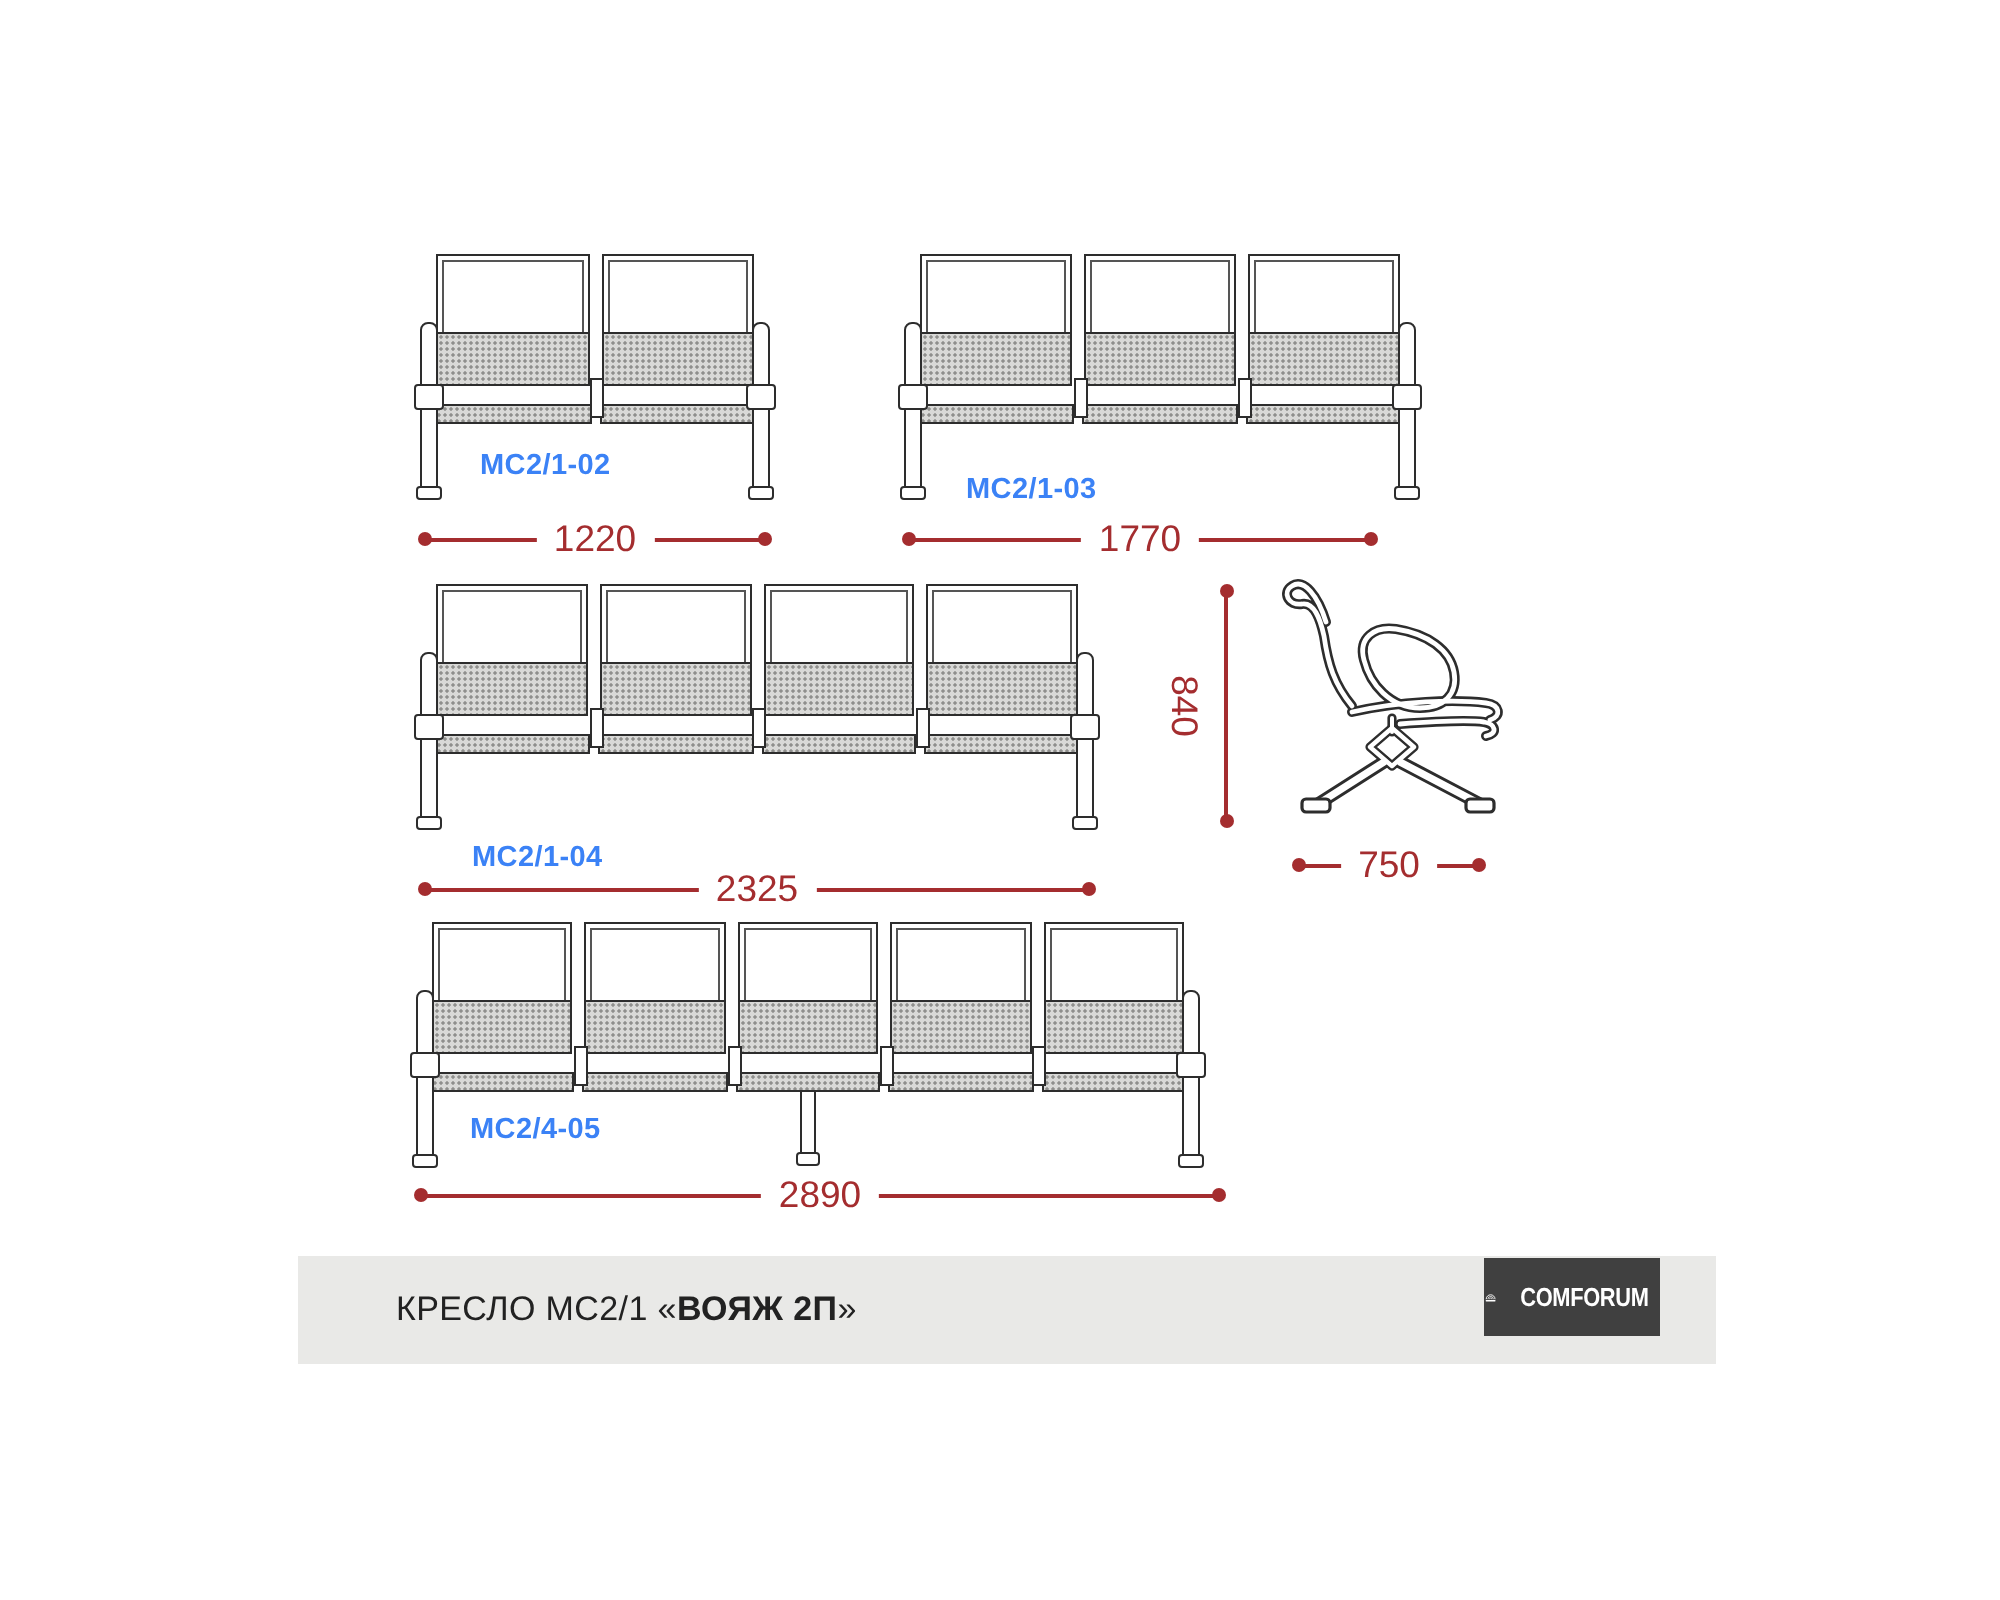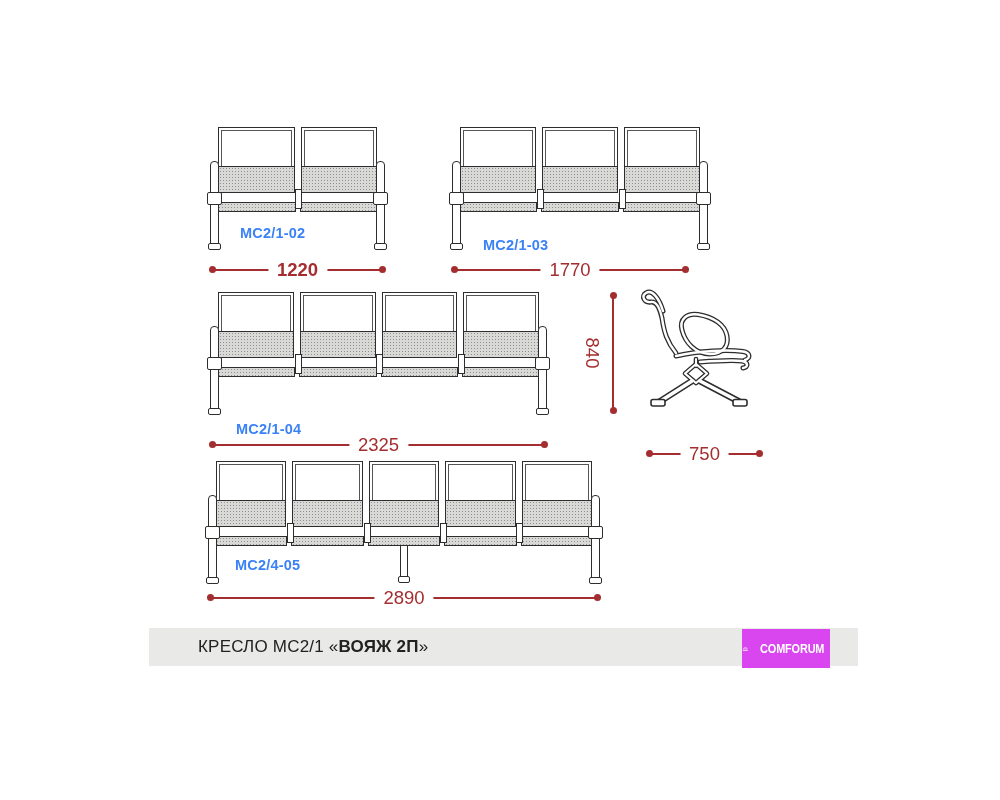--- a/index.html
+++ b/index.html
@@ -47,25 +47,25 @@
   .vdim .vline{position:absolute;top:3px;bottom:3px;left:7.2px;width:1.7px;background:#a42d2f;}
   .vdim .dot{position:absolute;left:4.6px;width:7px;height:7px;border-radius:50%;background:#a42d2f;}
   .vdim .dot.dt{top:-1px;} .vdim .dot.db{bottom:-1px;}
   .vdim .dval{position:absolute;left:-13px;top:50%;transform:translate(-50%,-50%) rotate(90deg);
       font-size:18.5px;color:#a42d2f;white-space:nowrap;}
 
   
   .sideview{position:absolute;left:630px;top:280px;}
 
   
-  .footer-bar{position:absolute;left:149px;top:628px;width:709px;height:38px;background:#e9e9e7;}
+  .footer-bar{position:absolute;left:149px;top:628px;width:709px;height:54px;background:#e9e9e7;}
   .footer-title{position:absolute;left:49px;top:50%;transform:translateY(-50%);
       font-size:17px;color:#222;letter-spacing:.2px;white-space:nowrap;}
   .footer-title .bold{font-weight:bold;}
-  .logo{position:absolute;right:28px;top:1px;width:88px;height:39px;background:#d946ef;
+  .logo{position:absolute;right:28px;top:1px;width:88px;height:39px;background:#404040;
       display:flex;align-items:center;justify-content:center;gap:5px;}
   .logo-text{color:#fff;font-weight:bold;font-size:13px;transform:scaleX(.84);letter-spacing:-.2px;}
 </style>
 </head>
 <body>
 
 <div class="canvas">
 
   <div class="bench" style="left:210px;top:127px;width:175px;height:123px;">
     <div class="seats">
@@ -87,21 +87,21 @@
       </div>
     </div>
     <div class="post pl"></div>
     <div class="post pr"></div>
     <div class="clamp pl"></div>
     <div class="clamp pr"></div>
     <div class="foot pl"></div>
     <div class="foot pr"></div>
     <div class="bench-label" style="left:30px;top:98px;">МС2/1-02</div>
   </div>
-  <div class="dim" style="left:210px;top:262px;width:175px;font-weight:bold;">
+  <div class="dim" style="left:210px;top:262px;width:175px;">
     <span class="dot dl"></span>
     <span class="dline"></span>
     <span class="dot dr"></span>
     <span class="dval">1220</span>
   </div>
 
   <div class="bench" style="left:452px;top:127px;width:256px;height:123px;">
     <div class="seats">
       <div class="unit">
         <div class="back">
@@ -239,21 +239,21 @@
     <div class="post pl"></div>
     <div class="post pr"></div>
     <div class="clamp pl"></div>
     <div class="clamp pr"></div>
     <div class="foot pl"></div>
     <div class="foot pr"></div>
     <div class="midleg"></div>
     <div class="midfoot"></div>
     <div class="bench-label" style="left:27px;top:96px;">МС2/4-05</div>
   </div>
-  <div class="dim" style="left:208px;top:590px;width:392px;">
+  <div class="dim" style="left:208px;top:590px;width:392px;padding-left:12px;">
     <span class="dot dl"></span>
     <span class="dline"></span>
     <span class="dot dr"></span>
     <span class="dval">2890</span>
   </div>
 
   <svg class="sideview" width="140" height="140" viewBox="0 0 140 140">
     <defs>
       <path id="pBack" d="M33,31 C29,18 22,9 16,13 C11,16 14,23 21,22 C27,21 30,29 32,38 C34,52 37,62 46,73"></path>
       <path id="pArm" d="M52,50 C49,39 57,33 68,34.5 C84,37 95,45 97,56 C99,67 92,74 80,74 C65,74 55,62 52,50 Z"></path>
@@ -290,21 +290,21 @@
     </g>
   </svg>
 
   <div class="vdim" style="left:605px;top:293px;height:120px;">
     <span class="dot dt"></span>
     <span class="vline"></span>
     <span class="dot db"></span>
     <span class="dval">840</span>
   </div>
 
-  <div class="dim" style="left:647px;top:446px;width:115px;">
+  <div class="dim" style="left:647px;top:425px;width:95px;">
     <span class="dot dl"></span>
     <span class="dline"></span>
     <span class="dot dr"></span>
     <span class="dval">750</span>
   </div>
 
   <div class="footer-bar">
     <div class="footer-title">
       <span>КРЕСЛО МС2/1 «</span><span class="bold">ВОЯЖ 2П</span><span>»</span>
     </div>

